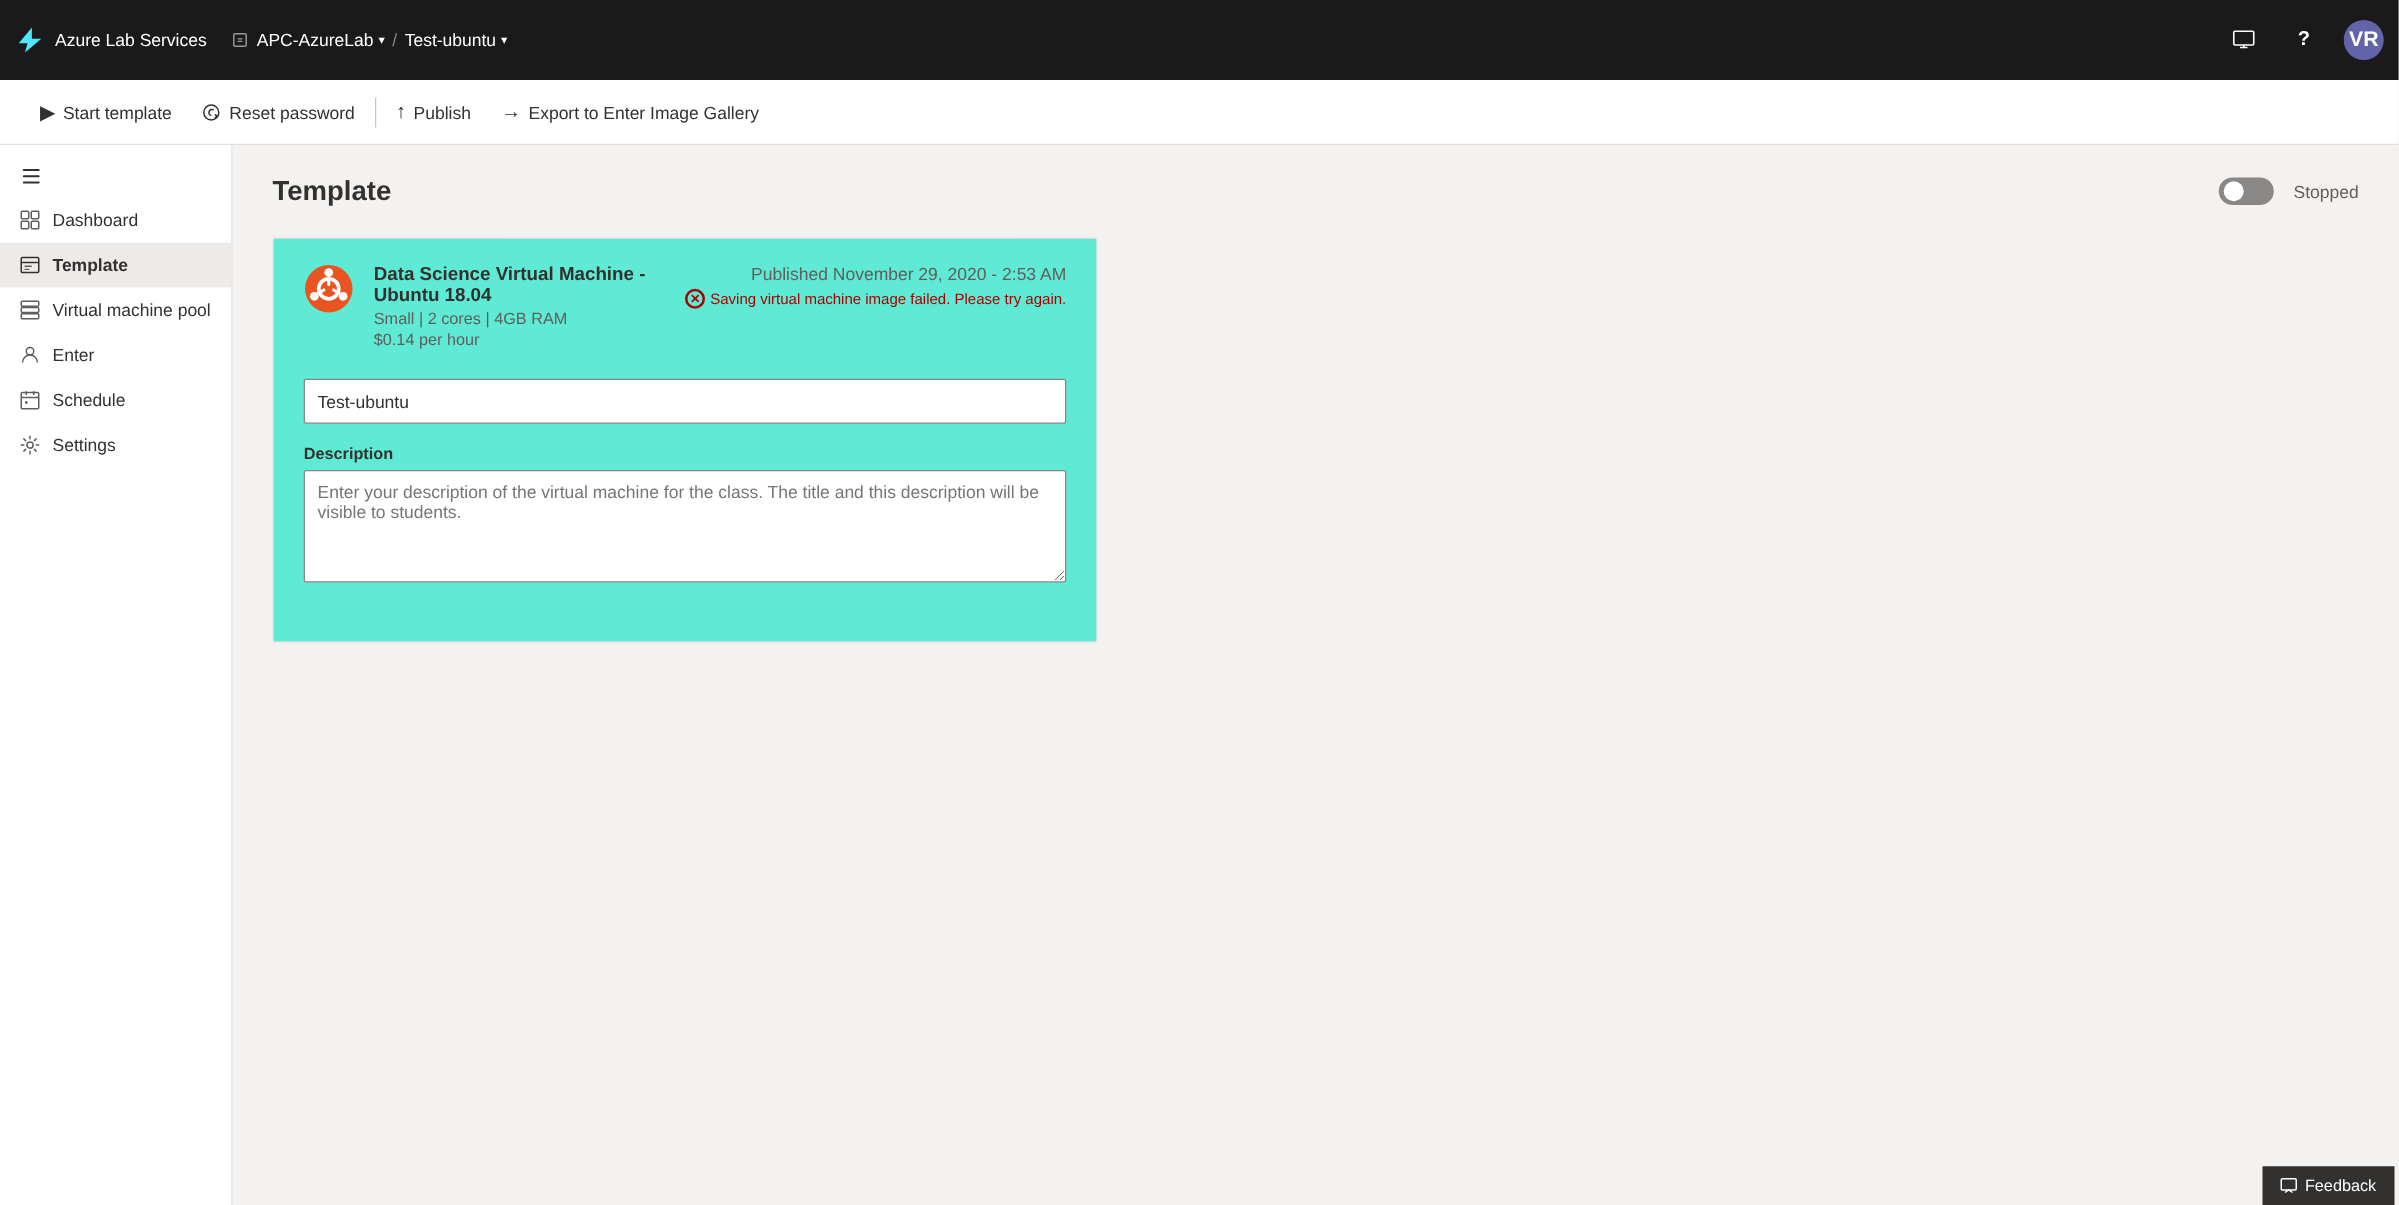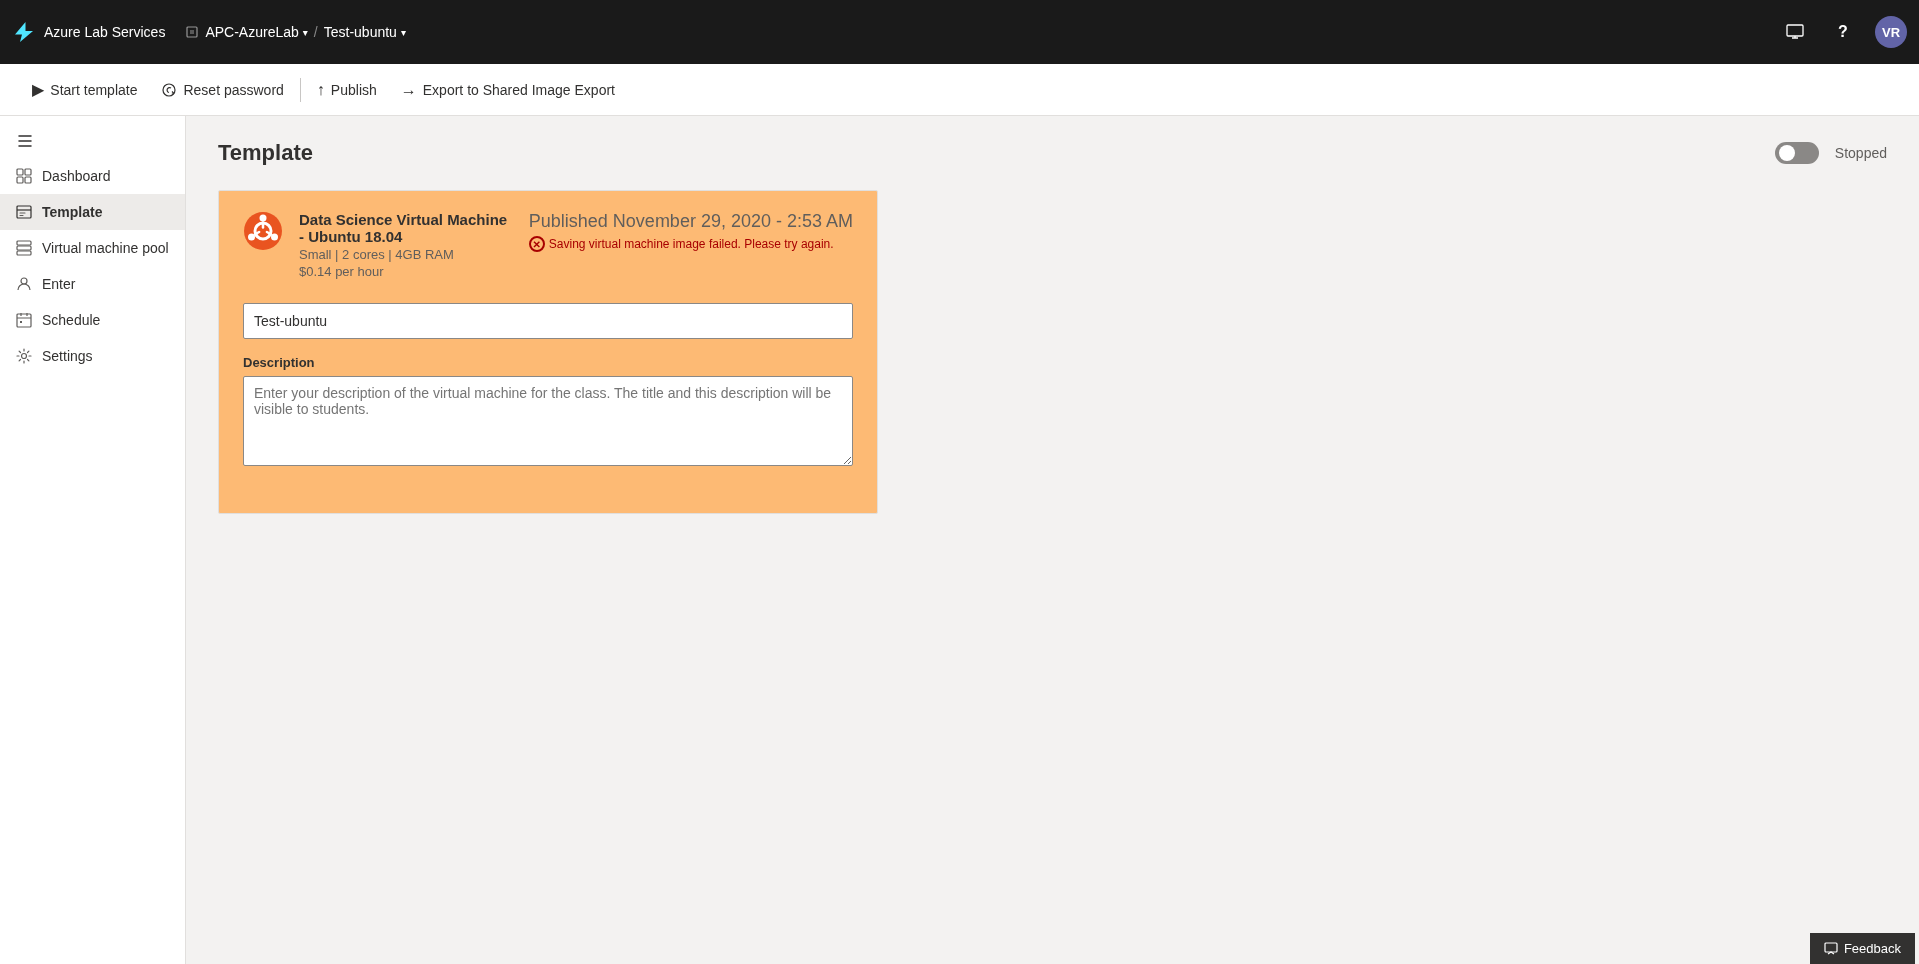--- a/index.html
+++ b/index.html
@@ -62,21 +62,21 @@
     }
     .avatar-circle {
       width: 32px;
       height: 32px;
       border-radius: 50%;
       background: #6264a7;
       color: #fff;
       display: flex;
       align-items: center;
       justify-content: center;
-      font-size: 13px;
+      font-size: 17px;
       font-weight: 600;
       cursor: pointer;
     }
 
     
     .toolbar {
       background: #fff;
       height: 52px;
       display: flex;
       align-items: center;
@@ -191,21 +191,21 @@
       left: 4px;
       transition: 0.2s;
     }
     .status-label {
       font-size: 14px;
       color: #605e5c;
     }
 
     
     .template-card {
-      background: #fdba74;
+      background: #5eead4;
       border: 1px solid #e1dfdd;
       border-radius: 2px;
       padding: 20px 24px 28px;
       max-width: 660px;
     }
     .vm-info-row {
       display: flex;
       align-items: flex-start;
       gap: 16px;
       margin-bottom: 24px;
@@ -229,21 +229,21 @@
     }
     .vm-price {
       font-size: 13px;
       color: #605e5c;
     }
     .vm-status-col {
       text-align: right;
       min-width: 200px;
     }
     .vm-published-date {
-      font-size: 18px;
+      font-size: 14px;
       color: #605e5c;
       margin-bottom: 4px;
     }
     .vm-error {
       display: flex;
       align-items: center;
       gap: 4px;
       font-size: 12px;
       color: #a80000;
     }
@@ -371,21 +371,21 @@
     </svg>
     <span>Reset password</span>
   </button>
   <div class="toolbar-divider"></div>
   <button class="toolbar-btn">
     <span class="btn-icon">↑</span>
     <span>Publish</span>
   </button>
   <button class="toolbar-btn">
     <span class="btn-icon">→</span>
-    <span>Export to Shared Image Export</span>
+    <span>Export to Enter Image Gallery</span>
   </button>
 </div>
 
 <div class="main-layout">
 
   <aside class="sidebar">
     <button class="sidebar-collapse-btn">
       <svg width="18" height="18" viewBox="0 0 18 18">
         <path d="M3 4h12M3 9h12M3 14h12" stroke="#323130" stroke-width="1.5" stroke-linecap="round"></path>
       </svg>

